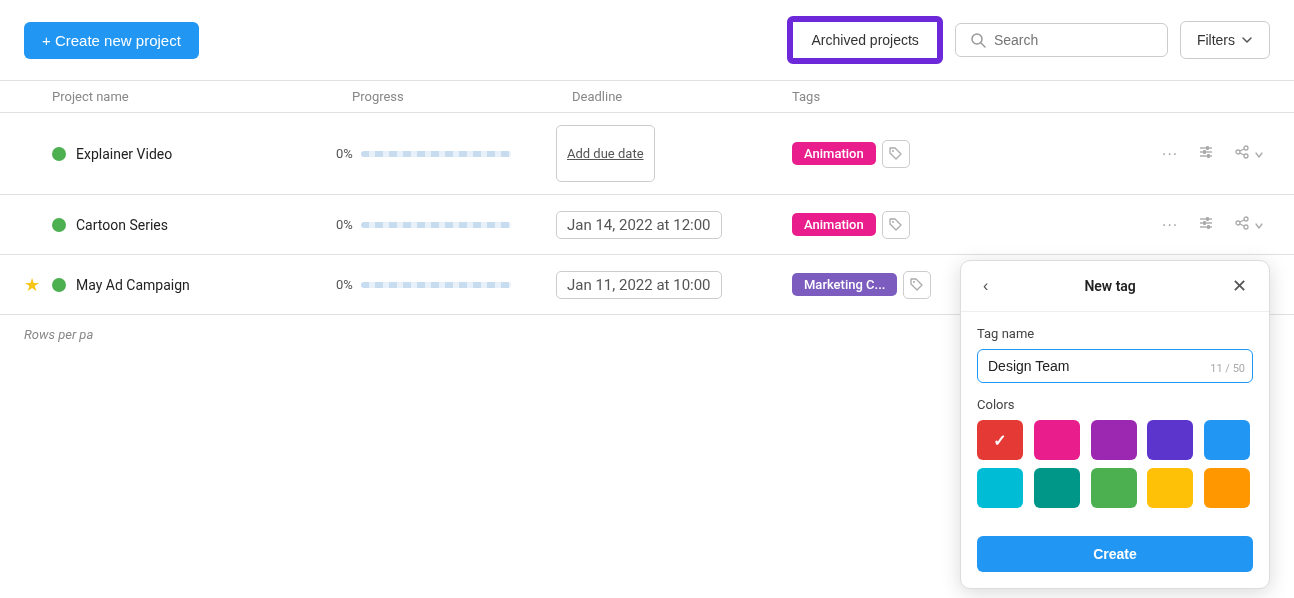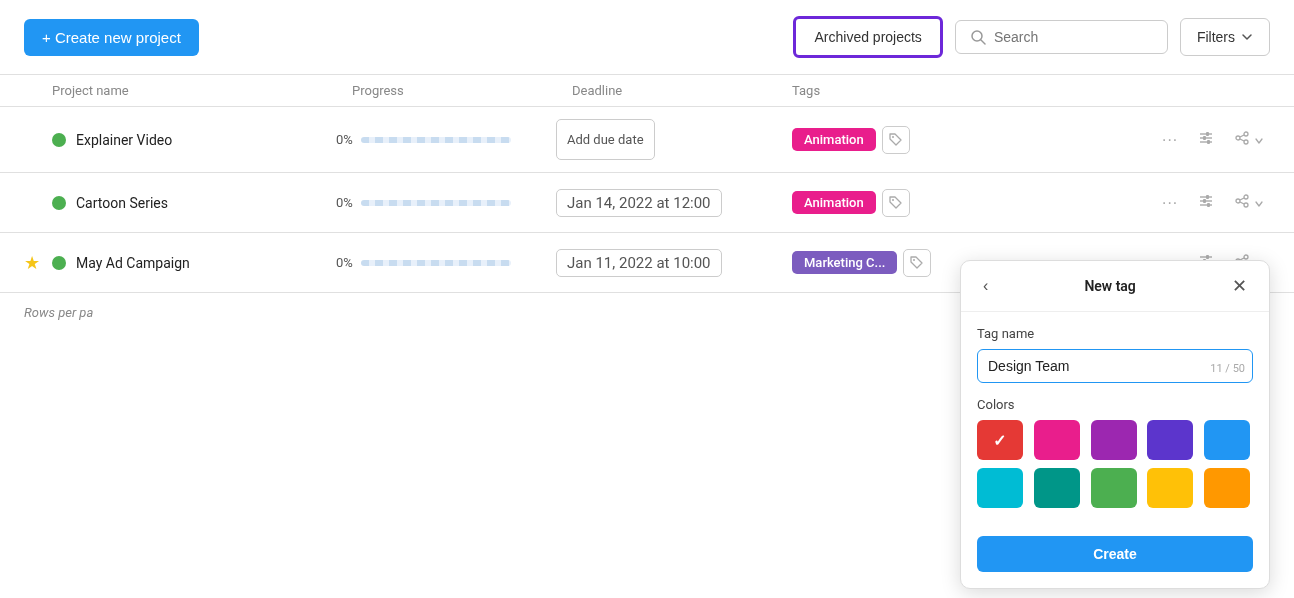--- a/index.html
+++ b/index.html
@@ -31,21 +31,21 @@
       border-radius: 6px;
       padding: 10px 18px;
       font-size: 15px;
       font-weight: 500;
       cursor: pointer;
       white-space: nowrap;
     }
     .spacer { flex: 1; }
     .archived-btn {
       background: #fff;
-      border: 3px solid #6d28d9;
+      border: 6px solid #6d28d9;
       border-radius: 6px;
       padding: 10px 18px;
       font-size: 14px;
       cursor: pointer;
       color: #333;
     }
     .search-box {
       display: flex;
       align-items: center;
       border: 1px solid #ccc;
@@ -153,25 +153,26 @@
       border: 1px solid #ccc;
       border-radius: 5px;
       padding: 4px 10px;
       color: #555;
       font-size: 15px;
       display: inline-block;
     }
     .deadline-add {
       border: 1px solid #ccc;
       border-radius: 5px;
-      padding: 12px 10px;
+      padding: 20px 10px;
       color: #555;
       font-size: 13px;
       display: inline-block;
       cursor: pointer;
+      text-decoration: underline;
     }
     .row-tags {
       flex: 1;
       display: flex;
       align-items: center;
       gap: 6px;
       padding-left: 16px;
     }
     .tag-pill {
       border-radius: 5px;

